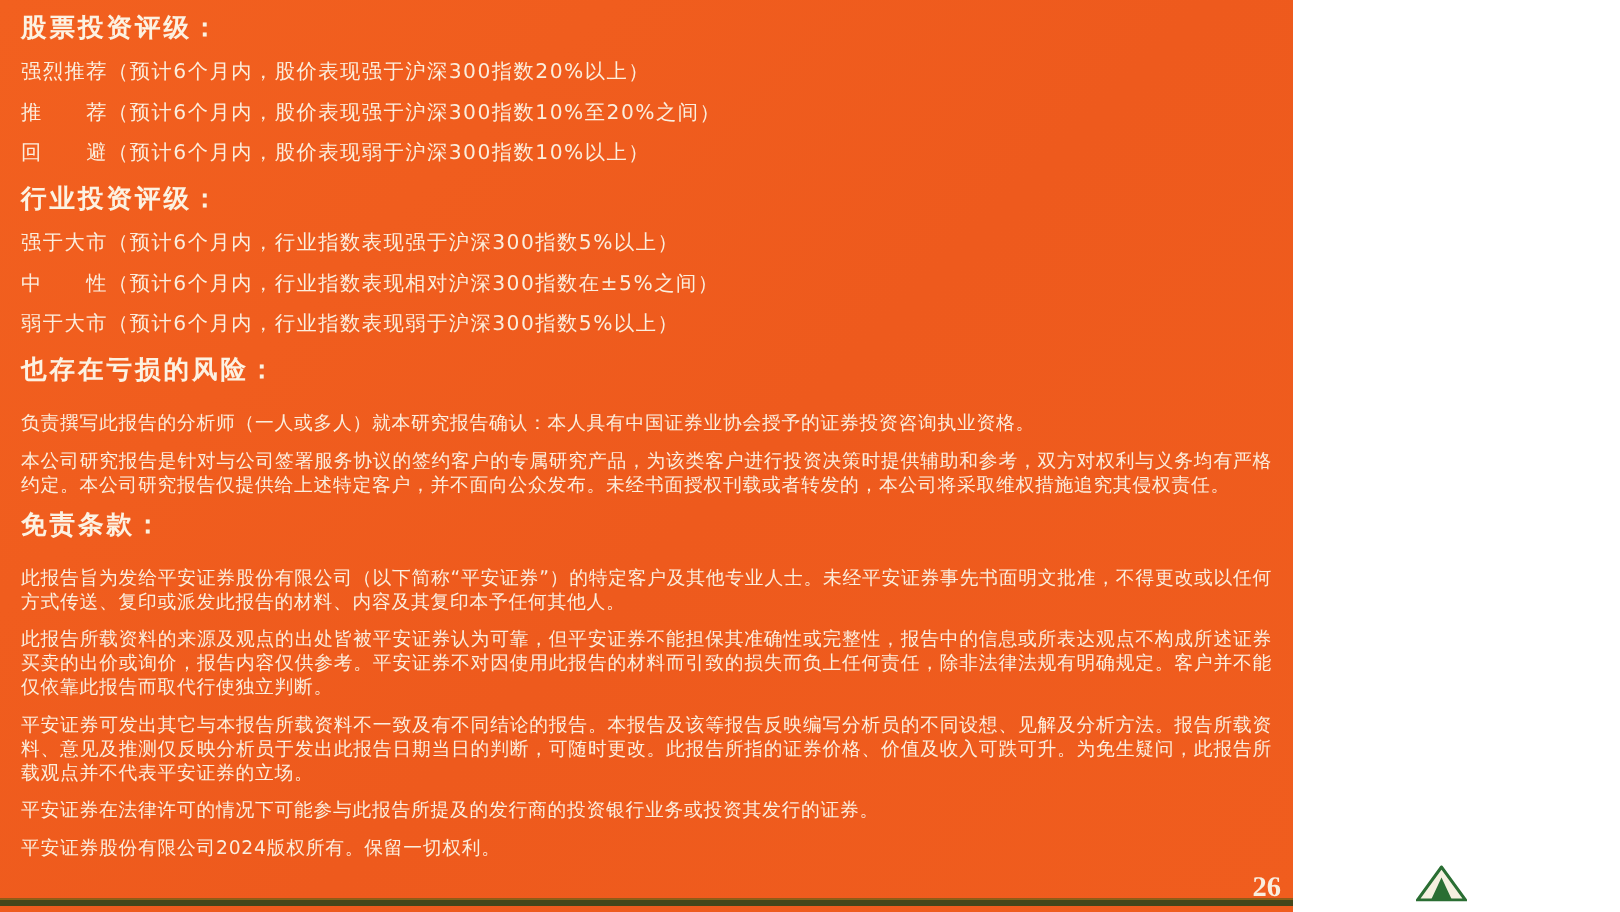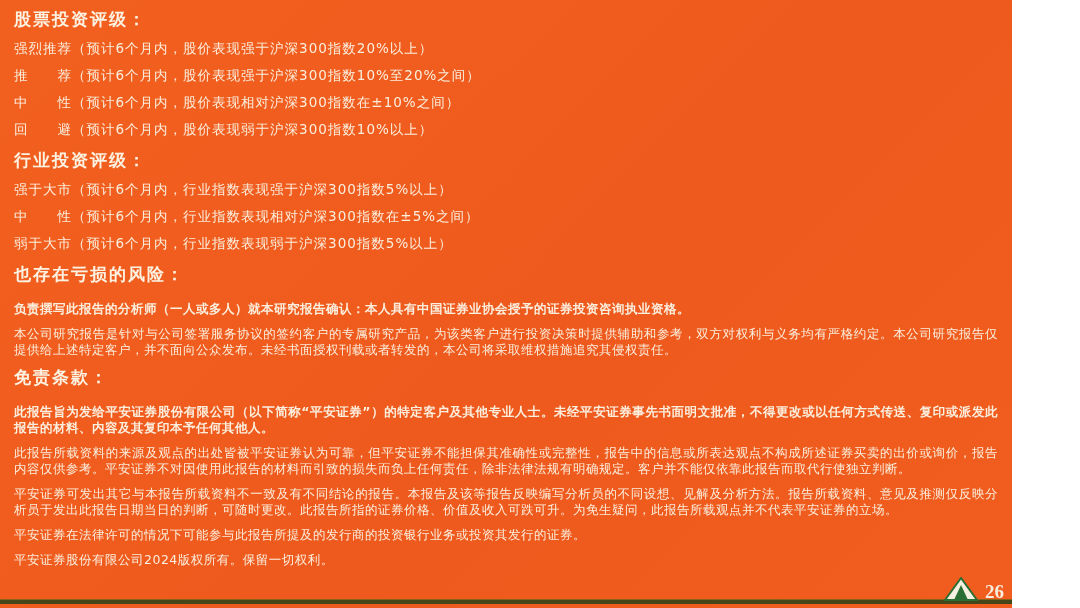--- a/index.html
+++ b/index.html
@@ -3,21 +3,21 @@
 <meta charset="utf-8">
 <style>
   html,body{margin:0;padding:0;}
   body{
     width:1080px;height:608px;
     font-family:"DejaVu Sans","Liberation Sans",sans-serif;
     overflow:hidden;
   }
   .page{
     position:relative;
-    width:1012px;height:608px;
+    width:862px;height:608px;
     background:linear-gradient(135deg,#f2601f 0%,#ee5a1d 55%,#f05d1e 100%);
     color:#fbeedd;
     box-sizing:border-box;
   }
   .content{
     position:absolute;
     top:0;left:0;right:0;
     padding:8px 14px 0 14px;
     box-sizing:border-box;
   }
@@ -39,21 +39,21 @@
     white-space:nowrap;
   }
   .para{
     font-size:12.5px;
     line-height:16px;
     letter-spacing:0.5px;
     color:#fbeedd;
     text-align:justify;
     margin:9px 0 0 0;
   }
-  .para.first{margin-top:16px;font-weight:bold;}
+  .para.first{margin-top:16px;}
   .footer-bar{
     position:absolute;
     left:0;right:0;
     bottom:4px;
     height:4px;
     background:#45461a;
     border-top:1px solid #8a6318;
   }
   .footer-logo{
     position:absolute;
@@ -75,21 +75,20 @@
 </head>
 <body>
 
 <div class="page">
   <div class="content">
 
     <div class="section">
       <div class="section-title">股票投资评级：</div>
       <div class="rating-line">强烈推荐（预计6个月内，股价表现强于沪深300指数20%以上）</div>
       <div class="rating-line">推　　荐（预计6个月内，股价表现强于沪深300指数10%至20%之间）</div>
-      <div class="rating-line">中　　性（预计6个月内，股价表现相对沪深300指数在±10%之间）</div>
       <div class="rating-line">回　　避（预计6个月内，股价表现弱于沪深300指数10%以上）</div>
     </div>
 
     <div class="section">
       <div class="section-title mt-sm">行业投资评级：</div>
       <div class="rating-line">强于大市（预计6个月内，行业指数表现强于沪深300指数5%以上）</div>
       <div class="rating-line">中　　性（预计6个月内，行业指数表现相对沪深300指数在±5%之间）</div>
       <div class="rating-line">弱于大市（预计6个月内，行业指数表现弱于沪深300指数5%以上）</div>
     </div>
 

